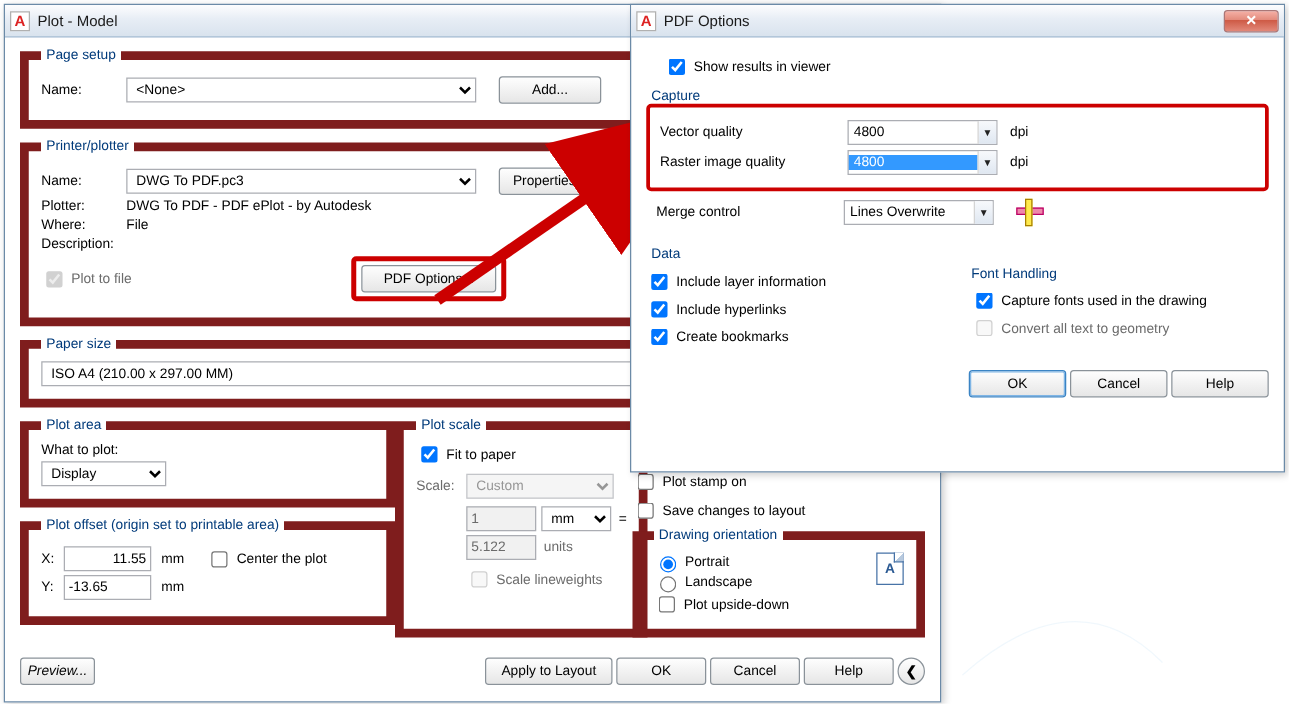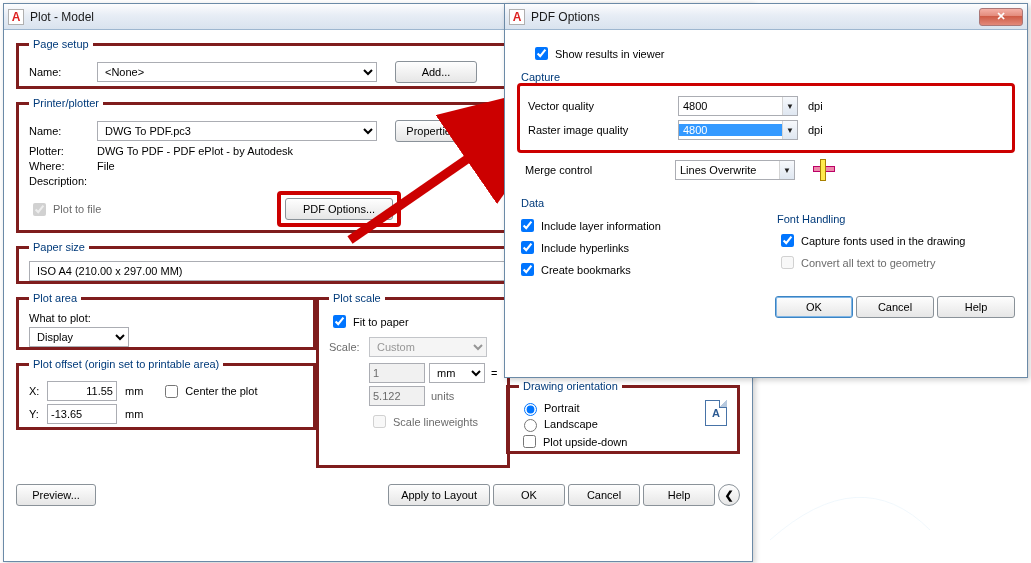--- a/index.html
+++ b/index.html
@@ -11,21 +11,21 @@
   .window { position: absolute; background: #fff; border: 1px solid #6b8aa7; box-shadow: 2px 2px 6px rgba(0,0,0,0.2); }
   .titlebar { height: 26px; background: linear-gradient(#fdfdfe,#e7edf5 45%,#d9e3ee); border-bottom: 1px solid #9db6cf; display:flex; align-items:center; padding:0 4px; }
   .titlebar .app-icon { width:16px; height:16px; background:#fff; border:1px solid #b0b0b0; display:flex; align-items:center; justify-content:center; margin-right:6px; }
   .titlebar .app-icon span { color:#d22; font-weight:bold; font-size:12px; line-height:1; }
   .titlebar .title { font-size:12px; color:#1a1a1a; }
   .titlebar .close { margin-left:auto; width:44px; height:18px; border:1px solid #a77; border-radius:3px;
                      background: linear-gradient(#f5b0a6,#e2897a 45%,#ce5b46 46%,#e2897a); display:flex; align-items:center; justify-content:center; color:#fff; font-weight:bold; }
 
   .body { padding: 8px 12px 10px 12px; }
 
-  fieldset.group { border:3px solid #7f1d1d; border-radius:0; margin:0 0 8px 0; padding:8px 10px 0 10px; }
+  fieldset.group { border:7px solid #7f1d1d; border-radius:0; margin:0 0 8px 0; padding:8px 10px 10px 10px; }
   fieldset.group > legend { padding:0 4px; color:#003a7a; font-size:11px; }
   .row { display:flex; align-items:center; margin:3px 0; }
   .lbl { color:#000; }
   .lbl.dim { color:#6b6b6b; }
 
   select, input[type=text] { height:20px; border:1px solid #abadb3; background:#fff; padding:1px 3px; }
   select:disabled, input:disabled { background:#f1f1f1; color:#6b6b6b; }
 
   .btn { height:22px; border:1px solid #8a9299; background:linear-gradient(#fefefe,#e6e6e6); border-radius:3px; padding:0 12px; display:inline-flex; align-items:center; justify-content:center; cursor:default; }
   .btn.default { border-color:#3b84c4; box-shadow:0 0 0 1px #7fb5e5 inset; }
@@ -247,21 +247,21 @@
                 <span>Plot upside-down</span>
                 </label>
             </div>
             <div class="a-sheet-icon">A</div>
           </div>
         </fieldset>
       </div>
     </div>
 
     <div class="footer-row" style="margin-top:8px;">
-      <button class="btn" style="width:80px;">Preview...</button>
+      <button class="btn" style="width:60px;font-style:italic;">Preview...</button>
       <div style="flex:1;"></div>
       <button class="btn">Apply to Layout</button>
       <button class="btn" style="width:72px;">OK</button>
       <button class="btn" style="width:72px;">Cancel</button>
       <button class="btn" style="width:72px;">Help</button>
       <div class="circle-btn">
           <span>❮</span>
         </div>
     </div>
   </div>

